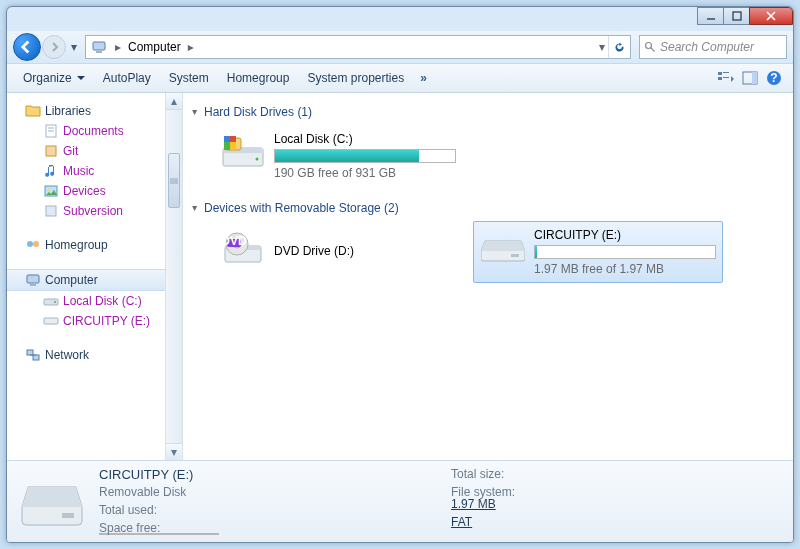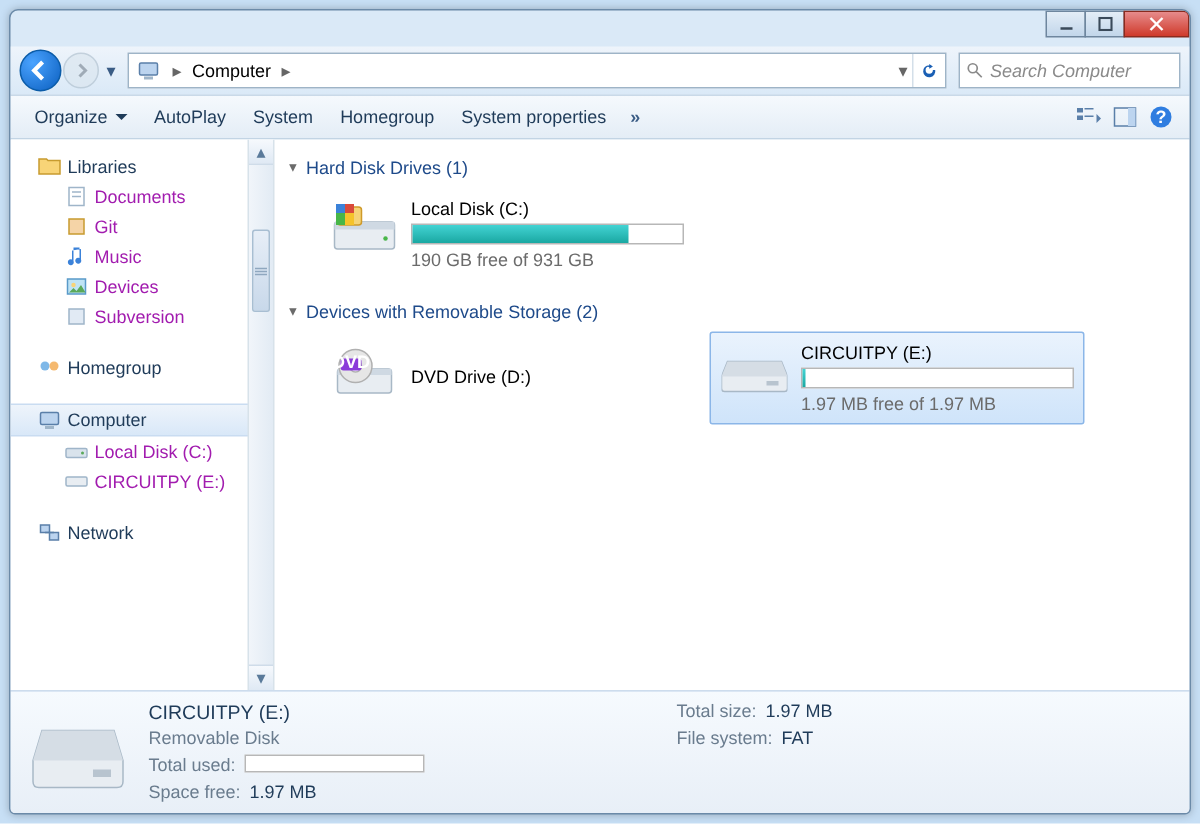--- a/index.html
+++ b/index.html
@@ -52,23 +52,23 @@
   .drive-ico { width:46px; height:40px; display:flex; align-items:center; justify-content:center;}
   .drive-body { flex:1; }
   .drive-title { color:#000; margin-bottom:3px;}
   .pbar { height:14px; border:1px solid #b7b7b7; background:#fff; position:relative; margin-bottom:3px;}
   .pbar-fill { position:absolute; left:0; top:0; bottom:0; background:linear-gradient(#43d3d3,#1aa8a2);}
   .drive-sub { color:#6b6b6b; font-size:12px;}
   .details { height:82px; background:linear-gradient(#f6fafe,#e8eff7); border-top:1px solid #cddced; display:flex; padding:6px 10px; gap:12px;}
   .det-ico { width:70px; display:flex; align-items:center; justify-content:center;}
   .det-body { flex:1; display:grid; grid-template-columns: 1fr 1fr; grid-auto-rows: 18px; column-gap:20px; color:#4a6079;}
   .det-title { font-size:13px; color:#1f3b59;}
-  .det-row { display:flex; gap:6px;}
+  .det-row { display:flex; gap:16px;flex-direction:column;}
   .det-lbl { color:#6a7c8e;}
-  .det-val { color:#1f3b59;}
+  .det-val { color:#1f3b59;text-decoration:underline;}
   .det-bar { width:120px; height:12px; border:1px solid #b7b7b7; background:#fff; display:inline-block; vertical-align:middle;}
 </style>
 </head>
 <body>
 
 <div class="window">
 
   <div class="titlebar">
     <div class="win-btns">
       <div class="win-btn">

